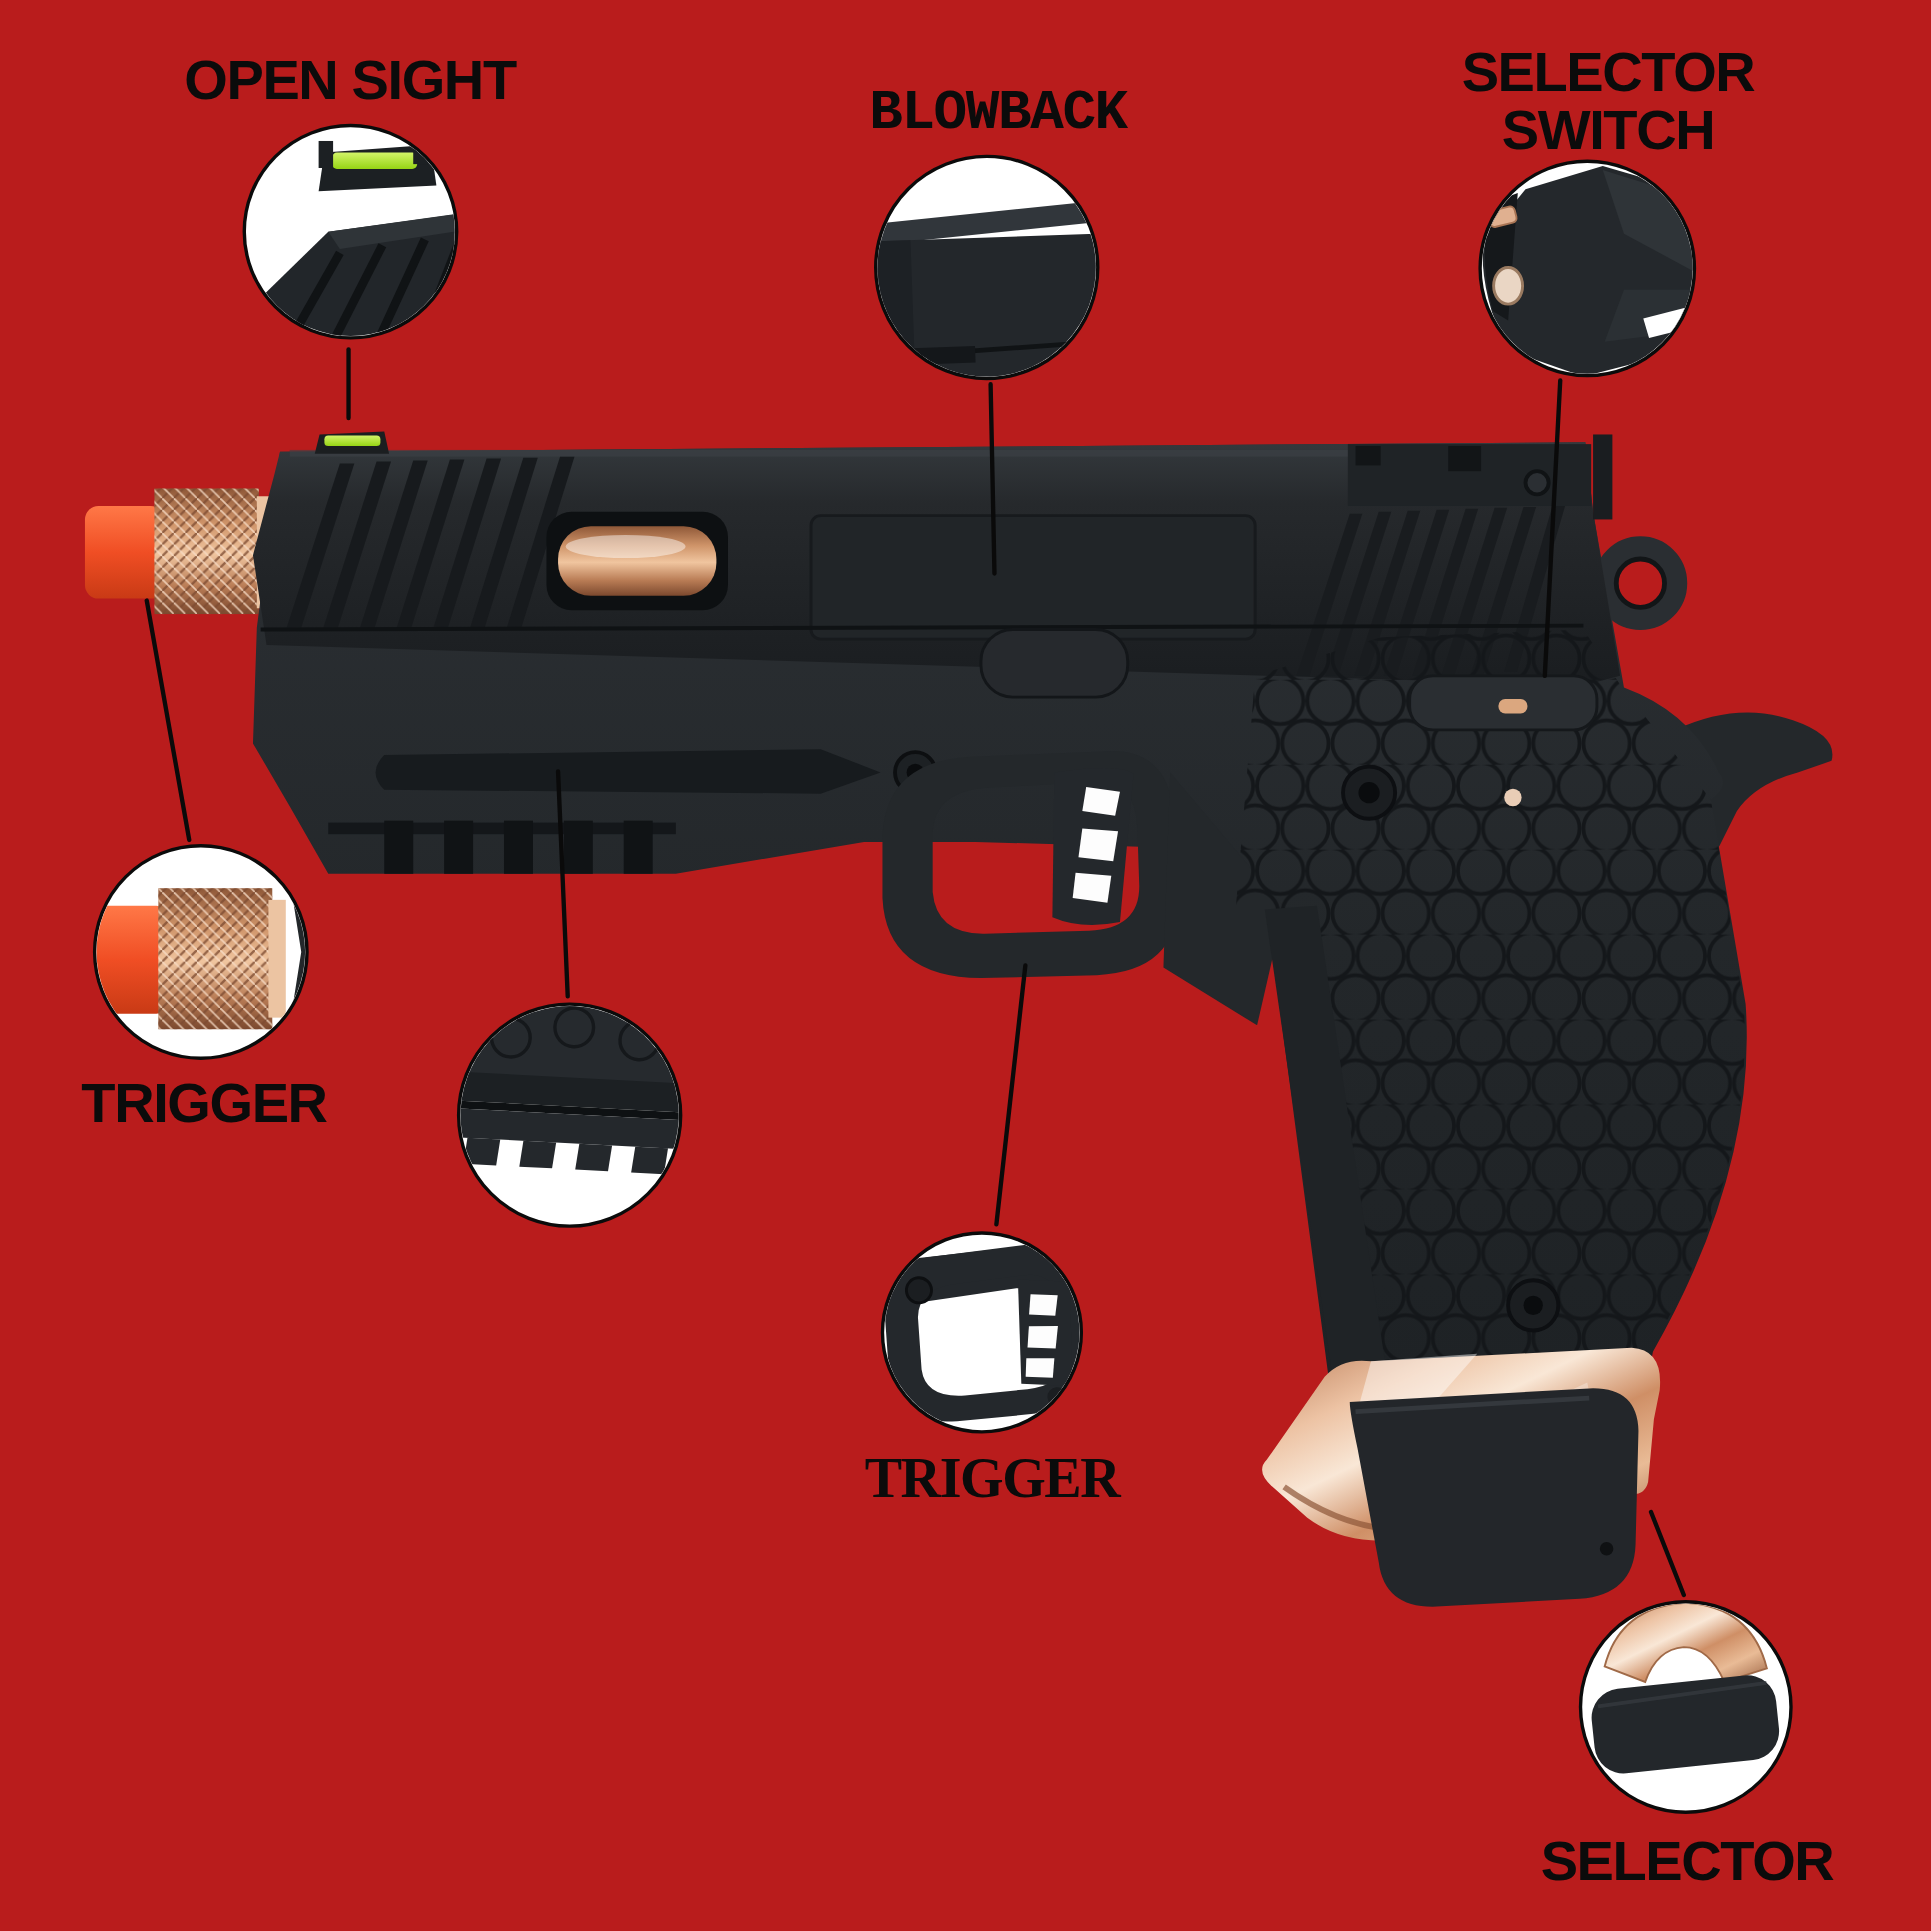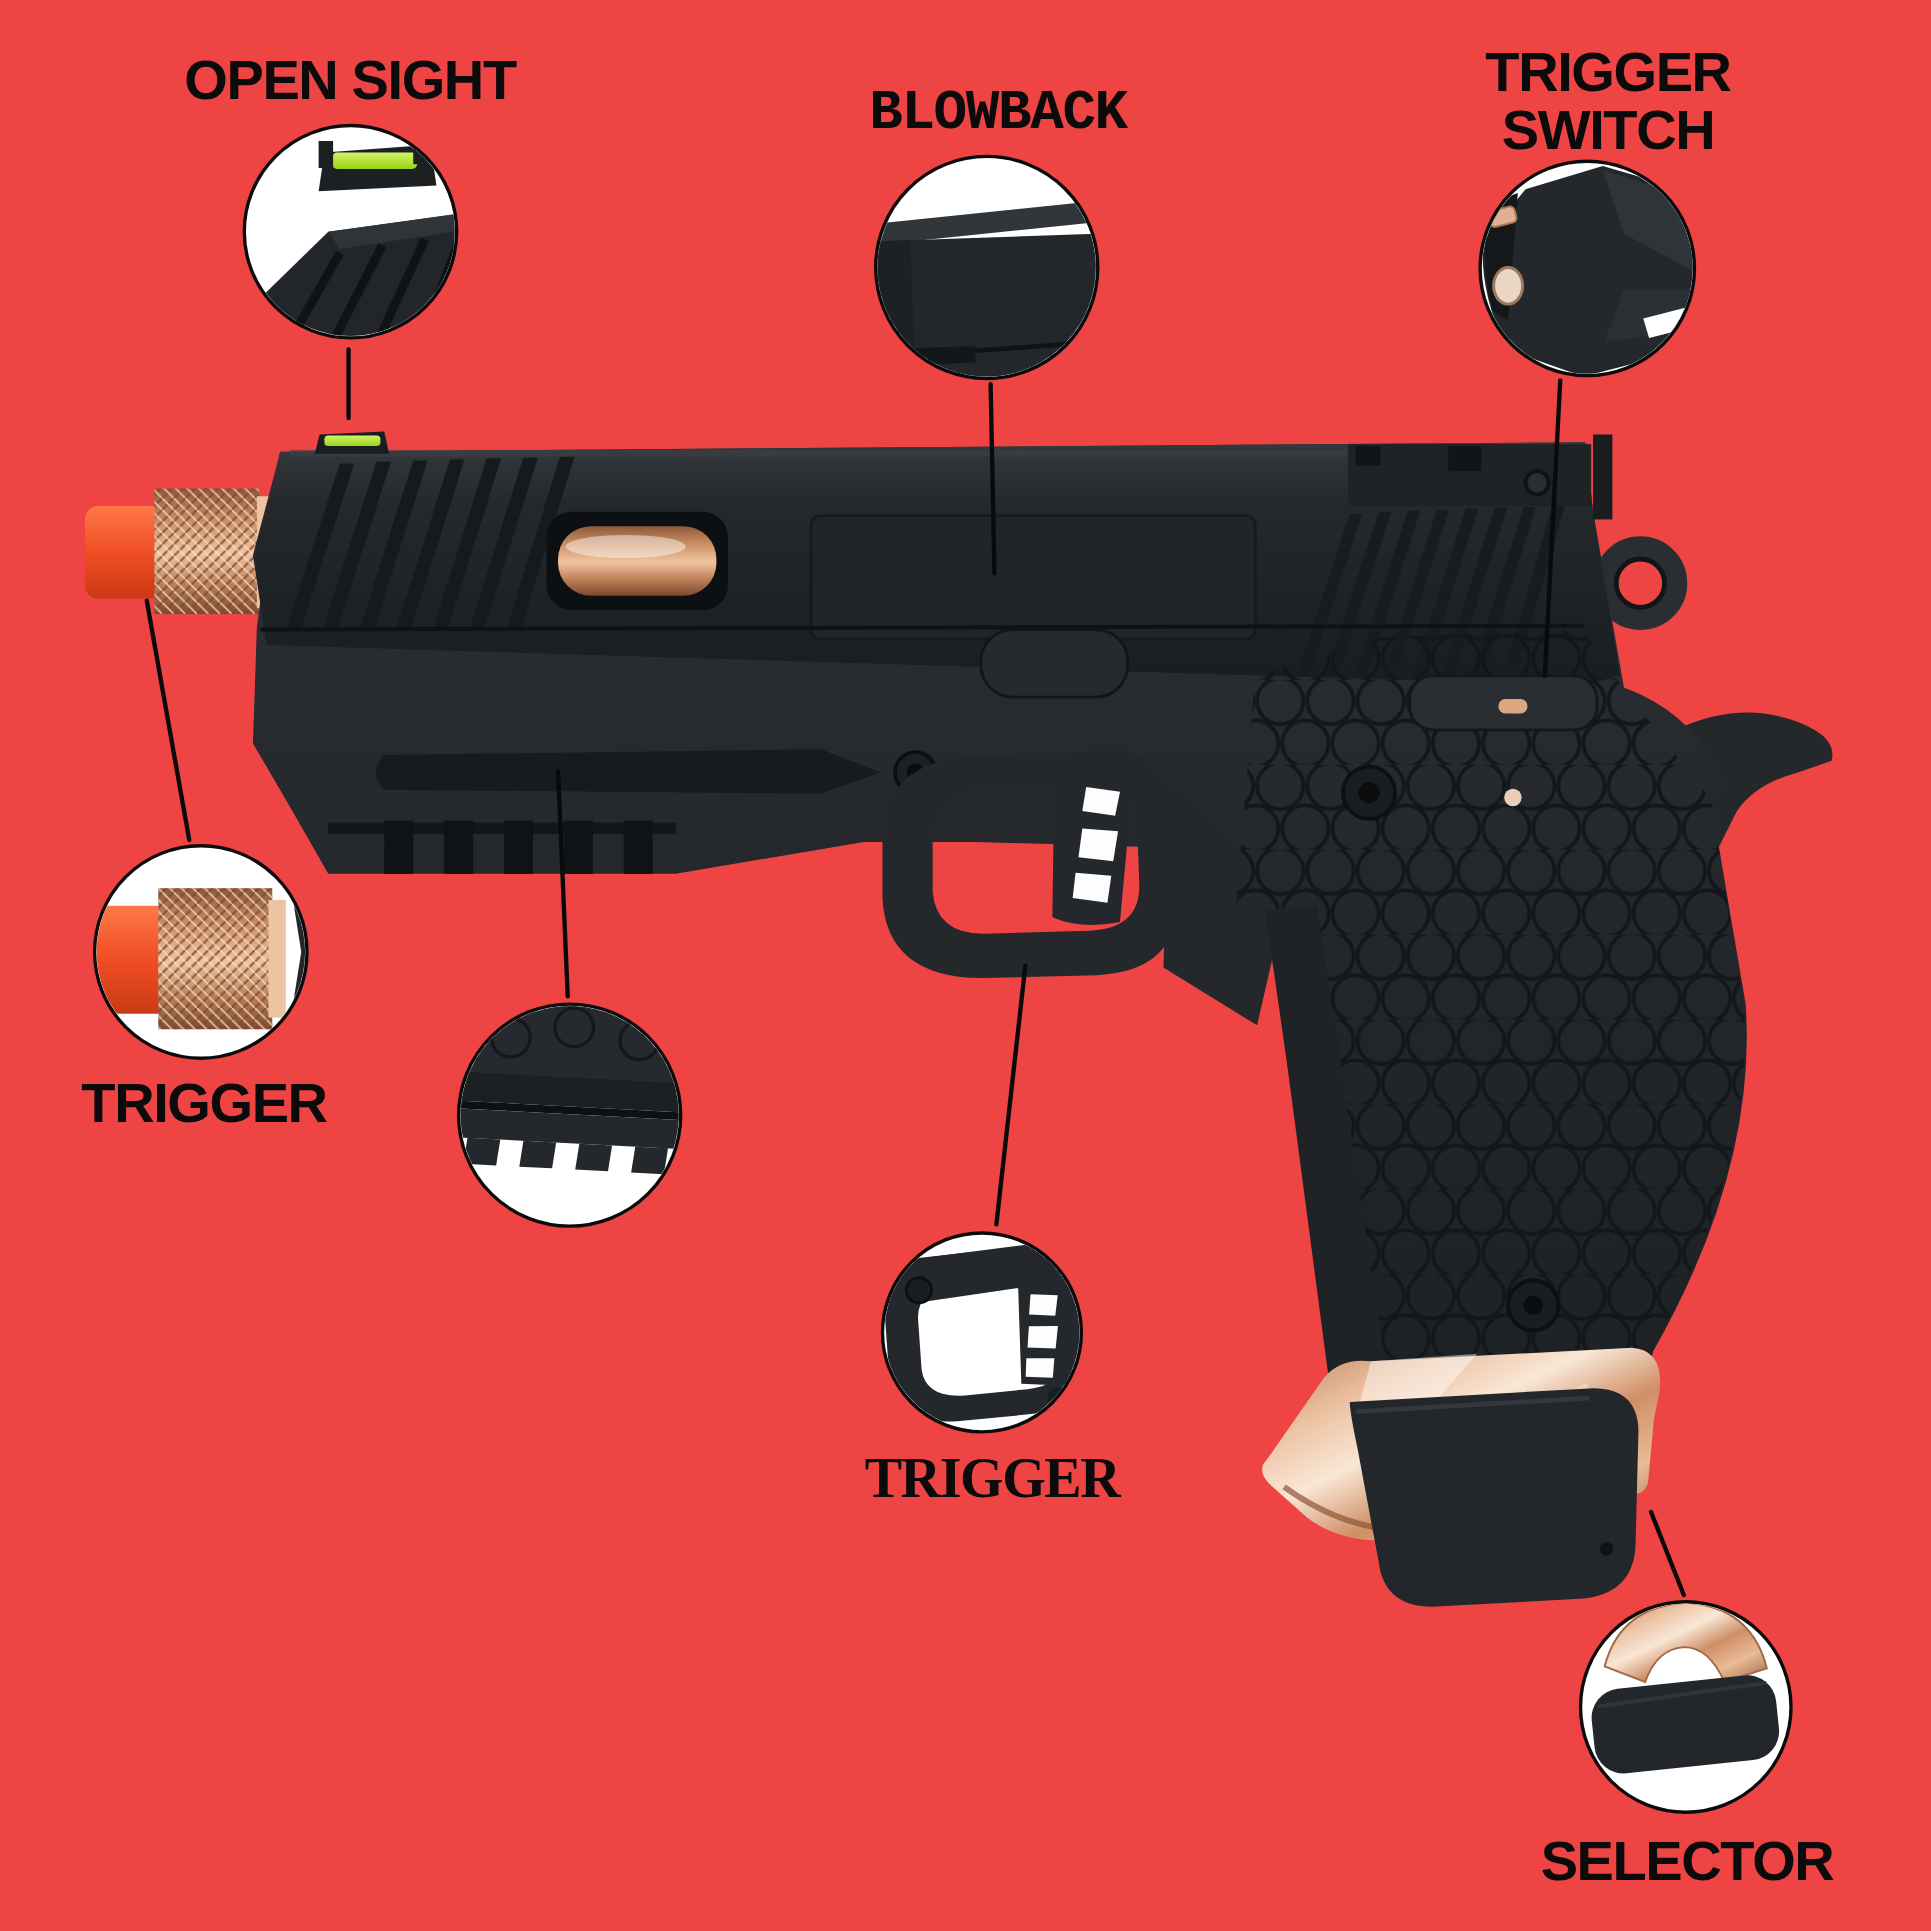--- a/index.html
+++ b/index.html
@@ -1,19 +1,19 @@
 <!DOCTYPE html>
 <html><head>
 <meta charset="utf-8">
 <style>
   html,body{margin:0;padding:0;background:#ffffff;}
   #stage{
     position:relative;
     width:1931px;height:1931px;
-    background:#ef4444;
+    background:#b91c1c;
     font-family:"Liberation Sans", sans-serif;
     overflow:hidden;
   }
   #gun-svg{position:absolute;left:0;top:0;width:1931px;height:1931px;}
   .callout-label{
     position:absolute;
     transform:translate(-50%,-50%);
     font-weight:bold;
     font-size:56px;
     letter-spacing:-1.4px;
@@ -348,19 +348,19 @@
           <rect x="1650" y="1742" width="192" height="88" rx="30" fill="#23272b"></rect>
           <path d="M1658,1758 L1834,1752" stroke="#383d42" stroke-width="4" opacity="0.7"></path>
         </g>
       </g>
     </g>
   </g>
 </svg>
 
   <div class="callout-label" style="left:350px;  top:80px;">OPEN SIGHT</div>
   <div class="callout-label" style="left:998px; top:113px;font-family:Liberation Mono, monospace;">BLOWBACK</div>
-  <div class="callout-label wrap" style="left:1608px; top:101px;">TRIGGER SWITCH</div>
+  <div class="callout-label wrap" style="left:1608px; top:101px;">SELECTOR SWITCH</div>
   <div class="callout-label" style="left:204px;  top:1103px;">TRIGGER</div>
   <div class="callout-label" style="left:992px; top:1478px;font-family:Liberation Serif, serif;">TRIGGER</div>
   <div class="callout-label" style="left:1687px; top:1861px;">SELECTOR</div>
 
 </div>
 
 
 </body></html>

